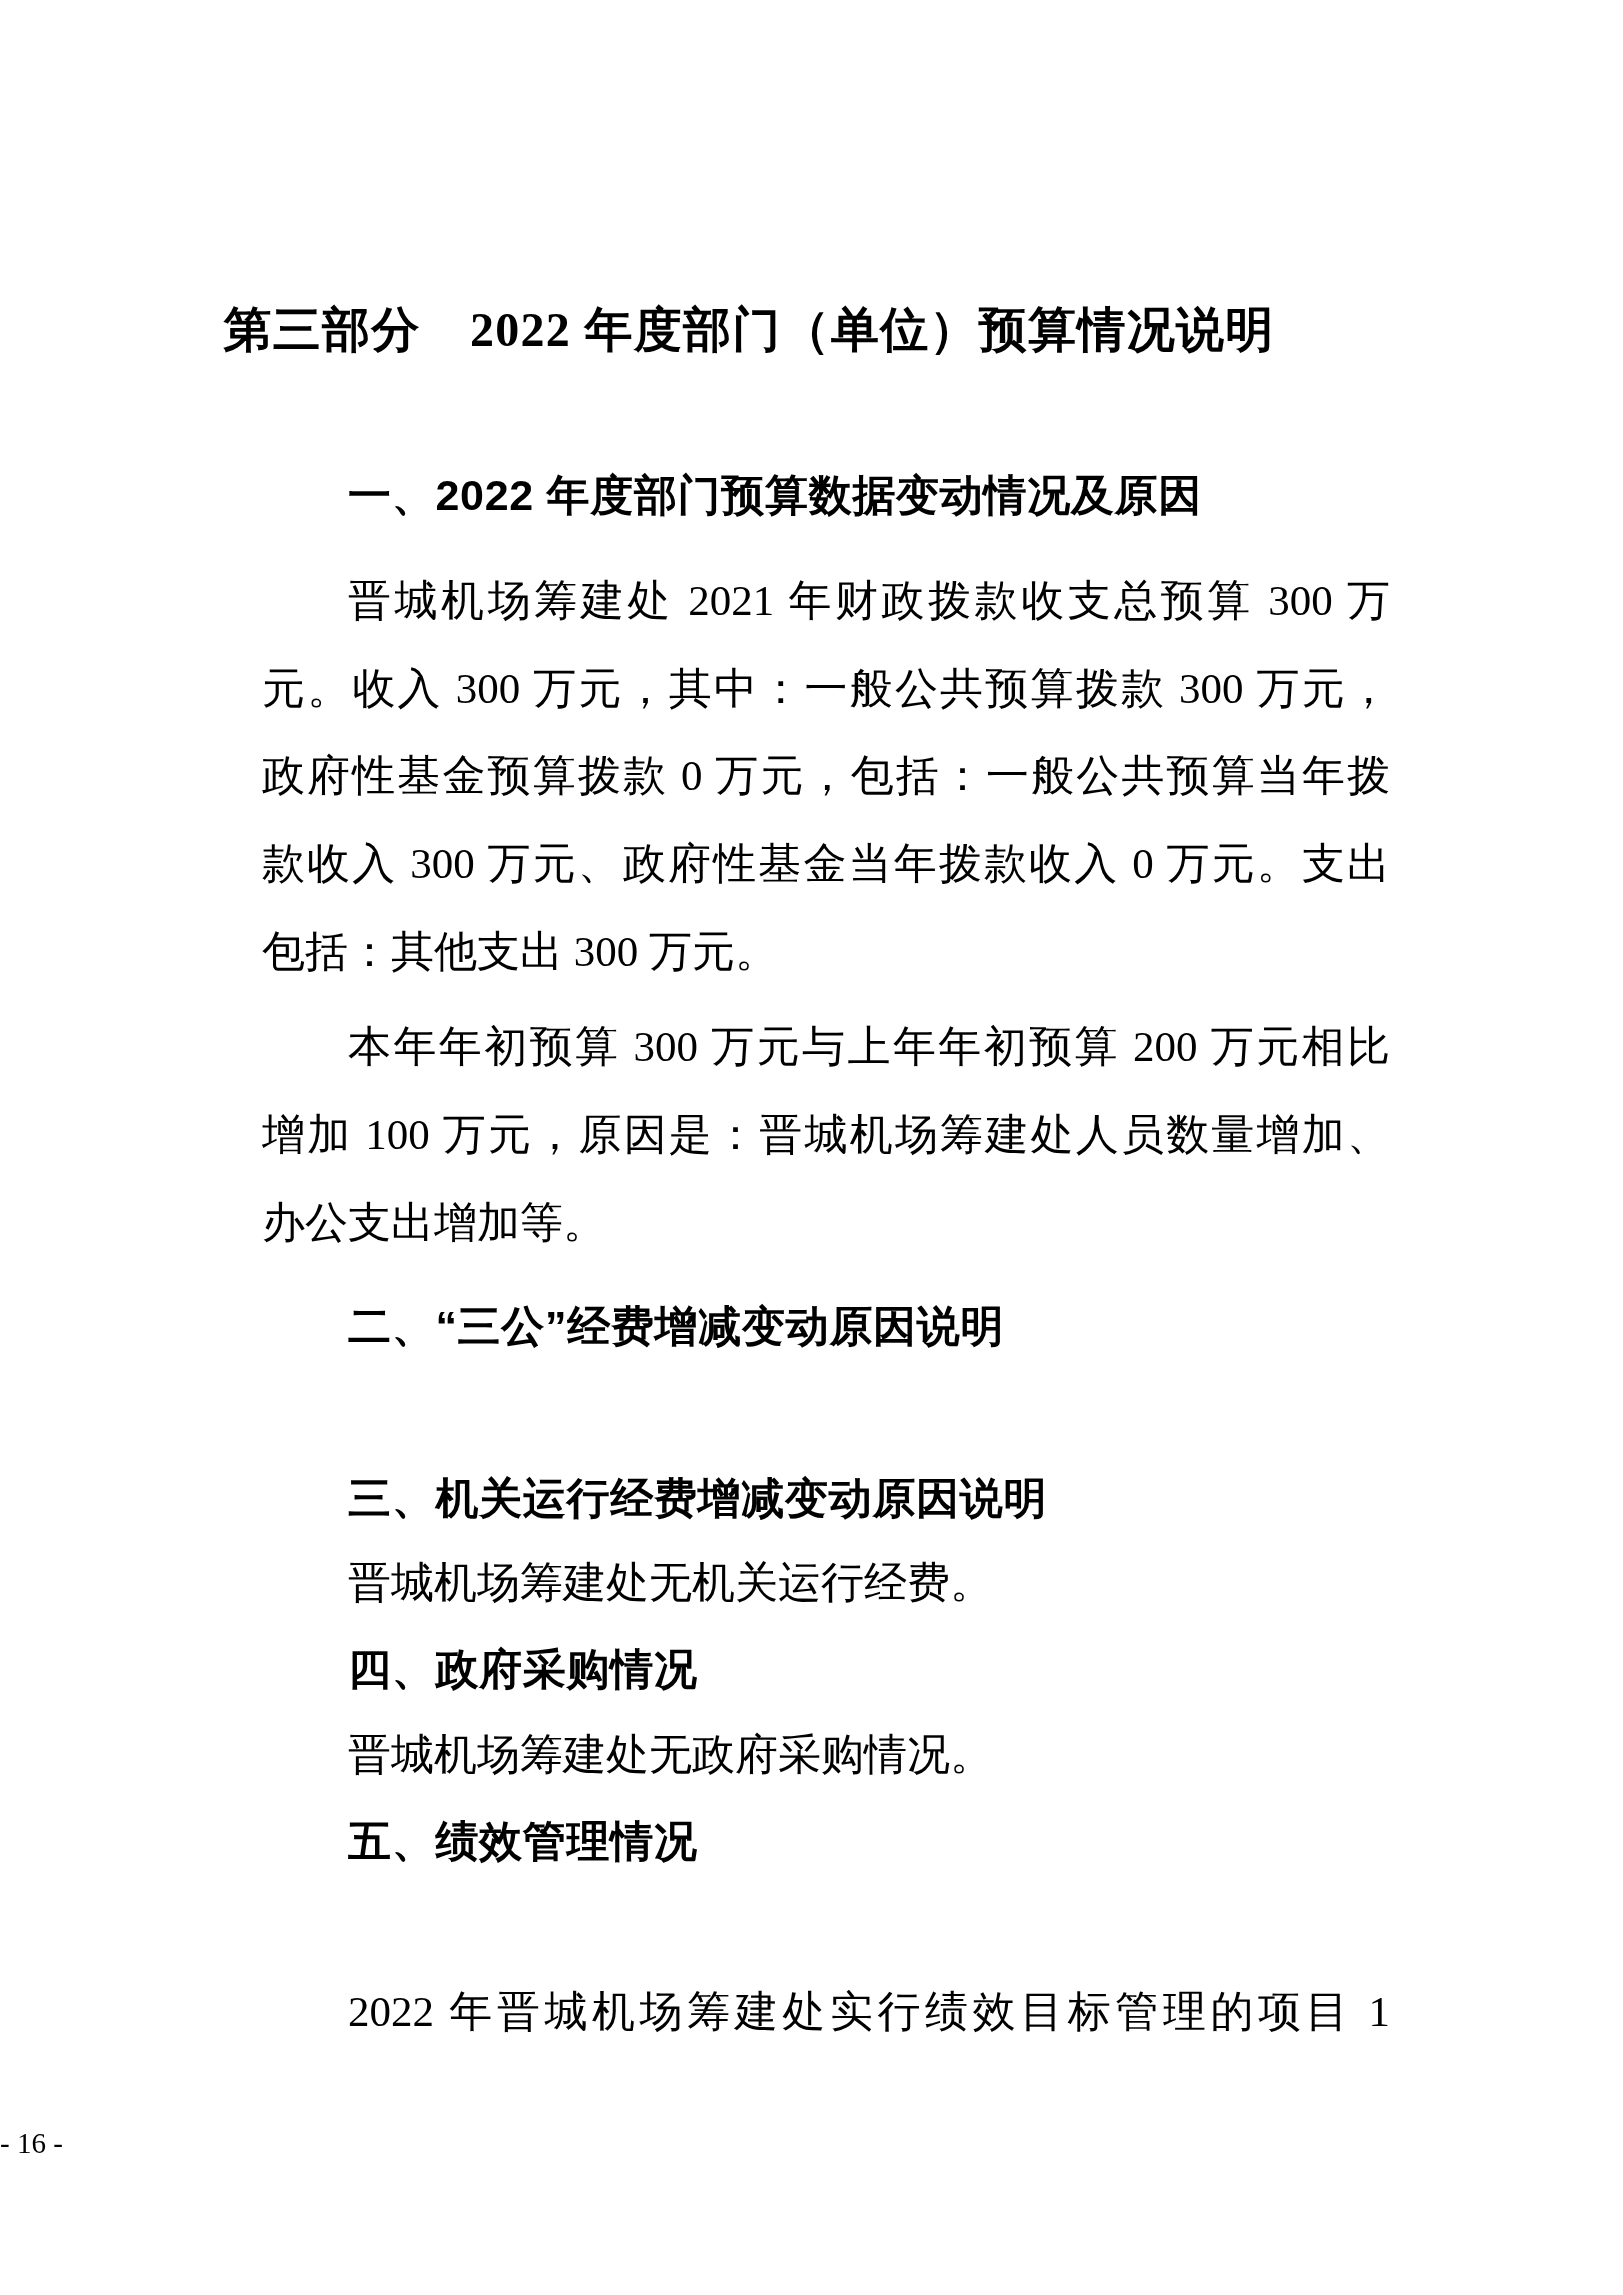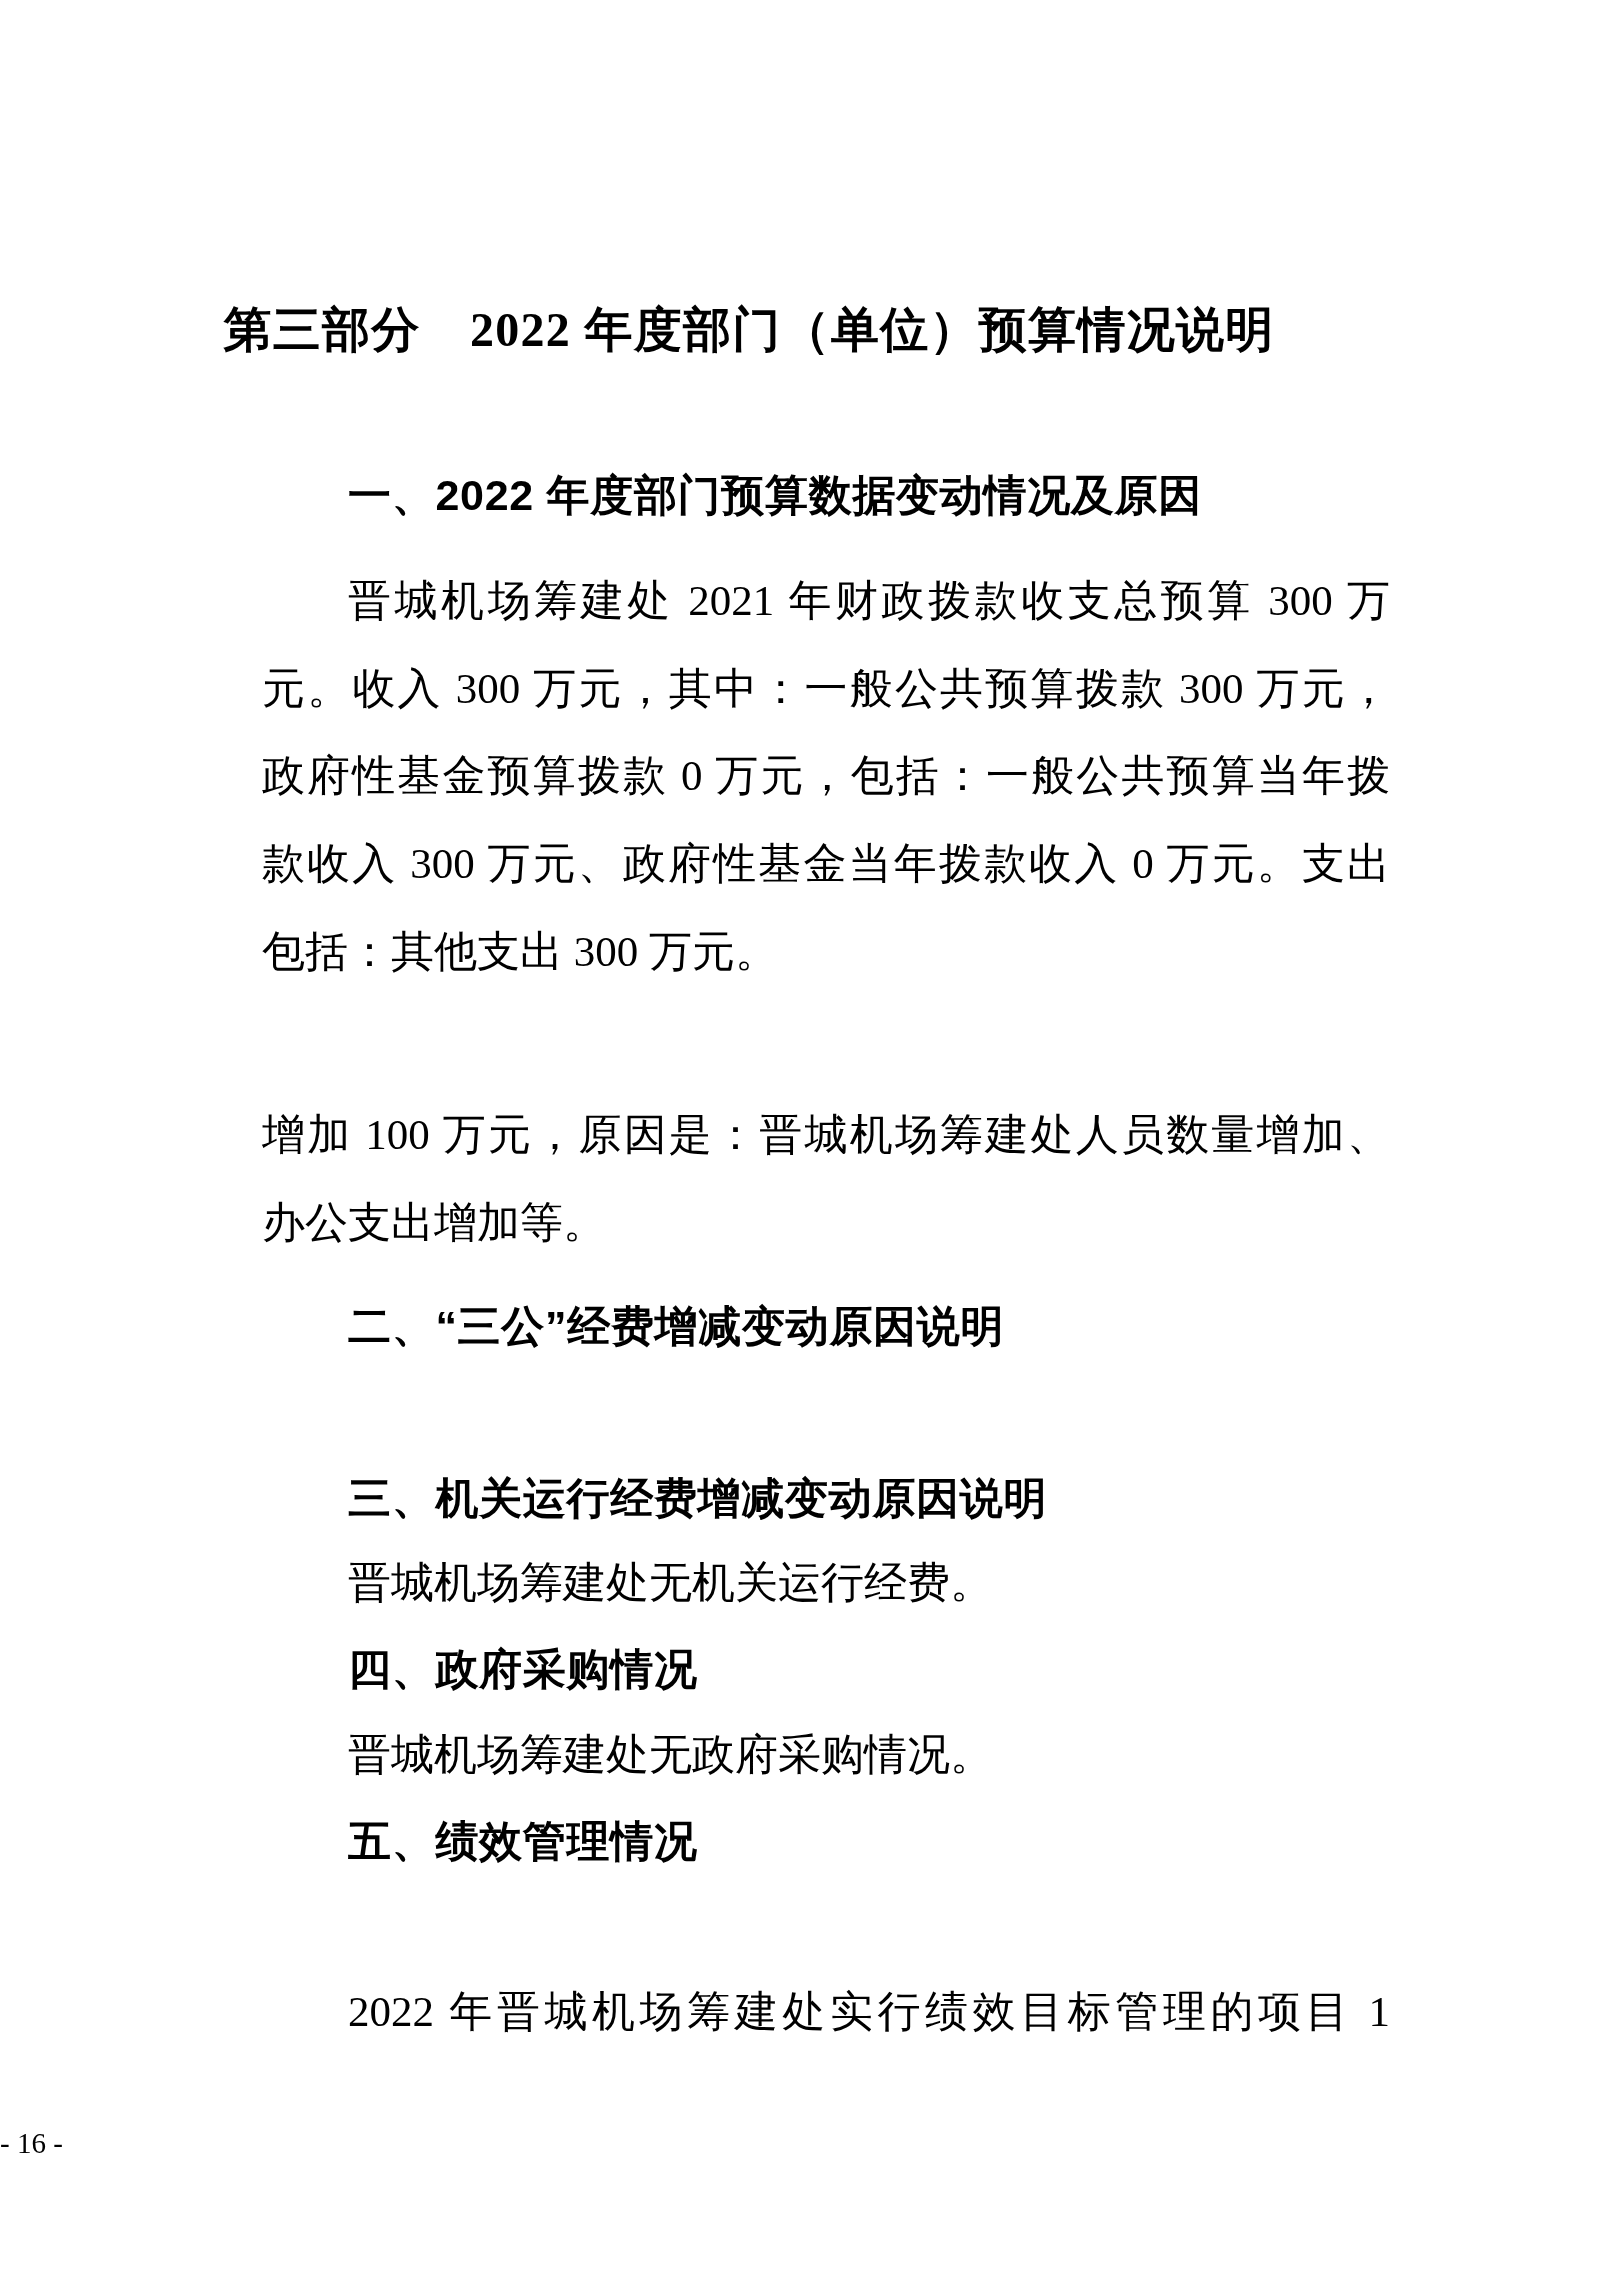--- a/index.html
+++ b/index.html
@@ -80,20 +80,21 @@
 <div class="page">
   <div class="doc-title">第三部分　2022 年度部门（单位）预算情况说明</div>
 
   <div class="doc-body">
       <div class="row heading indent" style="top: 451px;">一、2022 年度部门预算数据变动情况及原因</div>
       <div class="row body indent justify" style="top: 557px;">晋城机场筹建处 2021 年财政拨款收支总预算 300 万</div>
       <div class="row body justify" style="top: 645px;">元。收入 300 万元，其中：一般公共预算拨款 300 万元，</div>
       <div class="row body justify" style="top: 732px;">政府性基金预算拨款 0 万元，包括：一般公共预算当年拨</div>
       <div class="row body justify" style="top: 820px;">款收入 300 万元、政府性基金当年拨款收入 0 万元。支出</div>
       <div class="row body" style="top: 908px;">包括：其他支出 300 万元。</div>
+      <div class="row body indent justify" style="top: 1003px;">本年年初预算 300 万元与上年年初预算 200 万元相比</div>
       <div class="row body justify" style="top: 1091px;">增加 100 万元，原因是：晋城机场筹建处人员数量增加、</div>
       <div class="row body" style="top: 1179px;">办公支出增加等。</div>
       <div class="row heading indent" style="top: 1282px;">二、“三公”经费增减变动原因说明</div>
       <div class="row heading indent" style="top: 1454px;">三、机关运行经费增减变动原因说明</div>
       <div class="row body indent" style="top: 1539px;">晋城机场筹建处无机关运行经费。</div>
       <div class="row heading indent" style="top: 1625px;">四、政府采购情况</div>
       <div class="row body indent" style="top: 1711px;">晋城机场筹建处无政府采购情况。</div>
       <div class="row heading indent" style="top: 1797px;">五、绩效管理情况</div>
       <div class="row body indent justify" style="top: 1968px;">2022 年晋城机场筹建处实行绩效目标管理的项目 1</div>
     </div>

